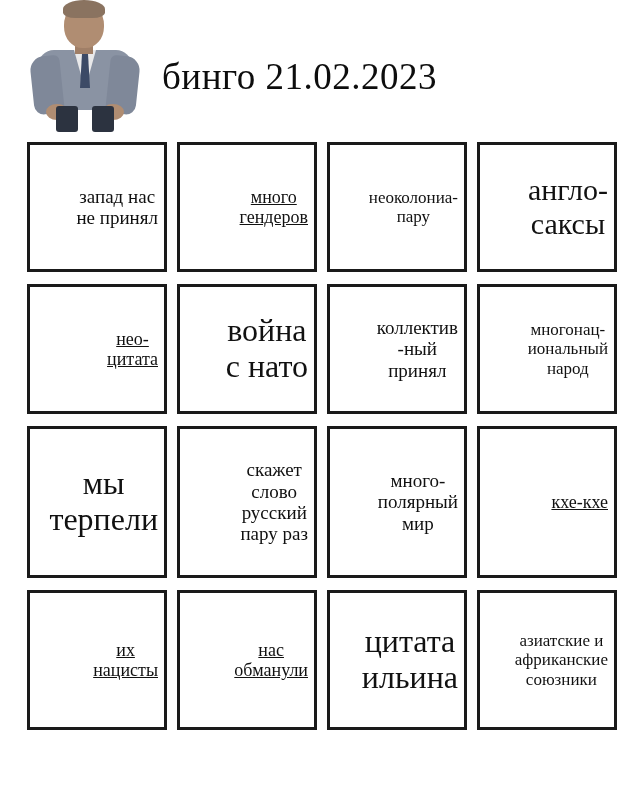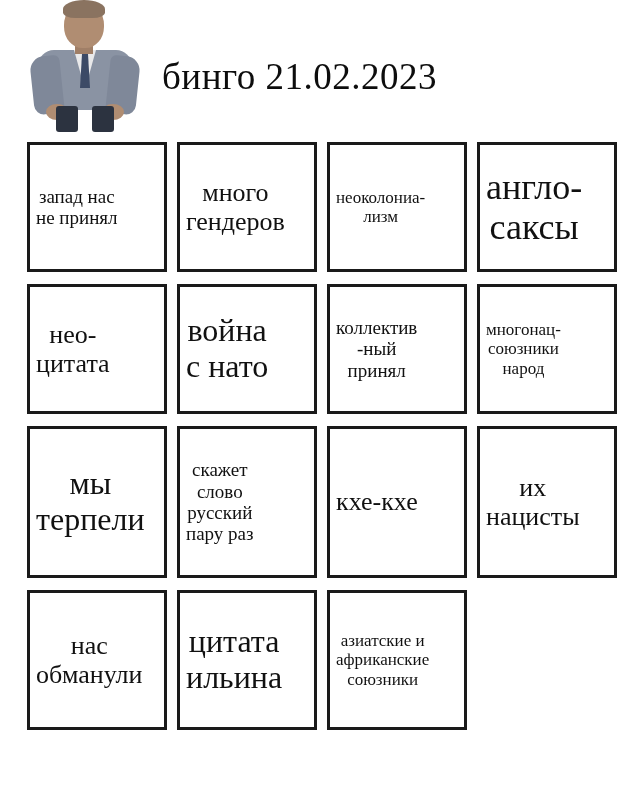--- a/index.html
+++ b/index.html
@@ -167,36 +167,36 @@
     grid-template-rows: 130px 130px 152px 140px;
     column-gap: 10px;
     row-gap: 12px;
   }
   .cell {
     border: 3px solid #1a1a1a;
     background: #ffffff;
     box-sizing: border-box;
     display: flex;
     align-items: center;
-    justify-content: flex-start;
+    justify-content: flex-end;
     text-align: center;
     padding: 4px 6px;
     line-height: 1.12;
     overflow: hidden;
   }
   .cell span {
     display: block;
     white-space: pre-line;
   }
   
   .s-xs span { font-size: 17px; }
   .s-sm span { font-size: 19px; }
-  .s-md span { font-size: 26px; }
+  .s-md span { font-size: 18px; text-decoration: underline; }
   .s-lg span { font-size: 32px; }
-  .s-xl span { font-size: 36px; }
+  .s-xl span { font-size: 30px; }
 </style>
 </head>
 <body>
 
 <div class="page">
 
   <div class="header">
 
     <div class="figure">
       <div class="fig-body"></div>
@@ -221,21 +221,21 @@
     <div class="cell s-sm">
         <span>запад нас
 не принял</span>
       </div>
     <div class="cell s-md">
         <span>много
 гендеров</span>
       </div>
     <div class="cell s-xs">
         <span>неоколониа-
-лизм</span>
+пару</span>
       </div>
     <div class="cell s-xl">
         <span>англо-
 саксы</span>
       </div>
 
     <div class="cell s-md">
         <span>нео-
 цитата</span>
       </div>
@@ -243,34 +243,39 @@
         <span>война
 с нато</span>
       </div>
     <div class="cell s-sm">
         <span>коллектив
 -ный
 принял</span>
       </div>
     <div class="cell s-xs">
         <span>многонац-
-союзники
+иональный
 народ</span>
       </div>
 
     <div class="cell s-lg">
         <span>мы
 терпели</span>
       </div>
     <div class="cell s-sm">
         <span>скажет
 слово
 русский
 пару раз</span>
       </div>
+    <div class="cell s-sm">
+        <span>много-
+полярный
+мир</span>
+      </div>
     <div class="cell s-md">
         <span>кхе-кхе</span>
       </div>
 
     <div class="cell s-md">
         <span>их
 нацисты</span>
       </div>
     <div class="cell s-md">
         <span>нас

